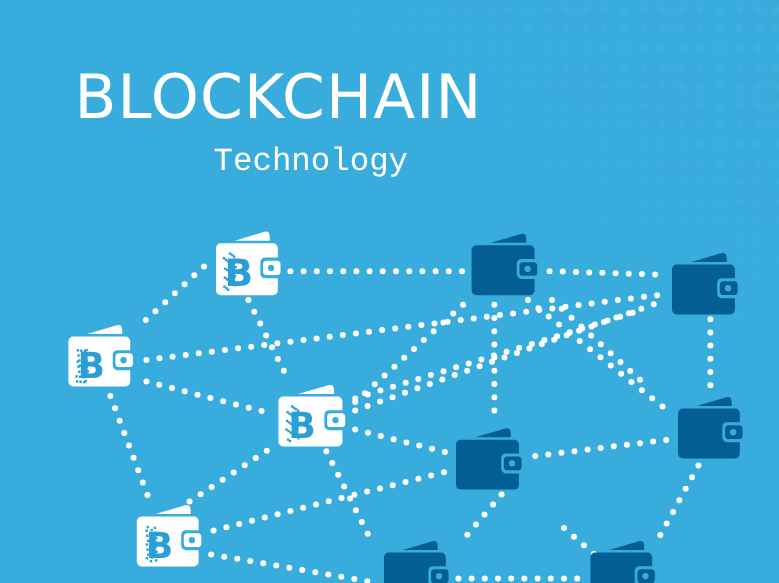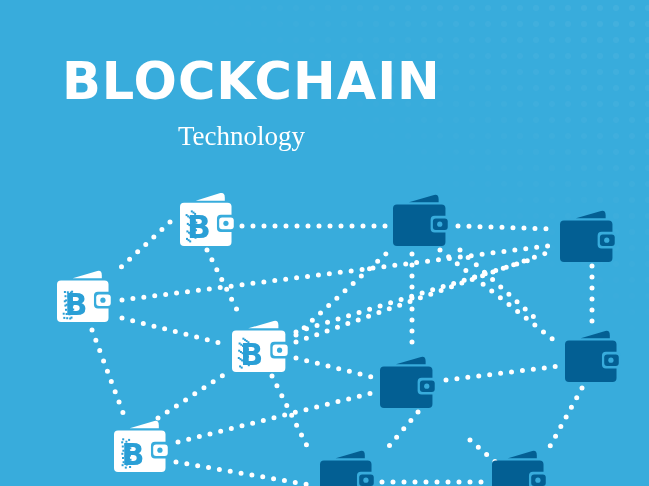--- a/index.html
+++ b/index.html
@@ -1,25 +1,25 @@
 <!DOCTYPE html>
 <html><head>
 <meta charset="utf-8">
 <style>
   html, body { margin: 0; padding: 0; }
   body { width: 649px; height: 486px; overflow: hidden; background: #38acdc; position: relative; font-family: "Liberation Sans", sans-serif; }
   .canvas { position: absolute; left: 0; top: 0; width: 649px; height: 486px; }
   .title {
     position: absolute; left: 62px; top: 54px; width: 400px;
-    color: #ffffff; font-family: "DejaVu Sans", sans-serif; font-weight: bold;
+    color: #ffffff; font-family: "DejaVu Sans", sans-serif; font-weight: normal;
     font-size: 51px; letter-spacing: 1px; line-height: 56px; white-space: nowrap;
   }
   .subtitle {
     position: absolute; left: 178px; top: 118px;
-    color: #ffffff; font-family: Liberation Serif, serif; font-weight: normal;
+    color: #ffffff; font-family: Liberation Mono, monospace; font-weight: normal;
     font-size: 27px; line-height: 36px; white-space: nowrap;
   }
 </style>
 </head>
 <body>
 
 <svg class="canvas" viewBox="0 0 649 486" xmlns="http://www.w3.org/2000/svg">
   <defs>
     <pattern id="bgdots" x="0" y="0" width="16" height="16" patternUnits="userSpaceOnUse">
       <circle cx="8" cy="8" r="3" fill="#ffffff" opacity="0.06"></circle>

